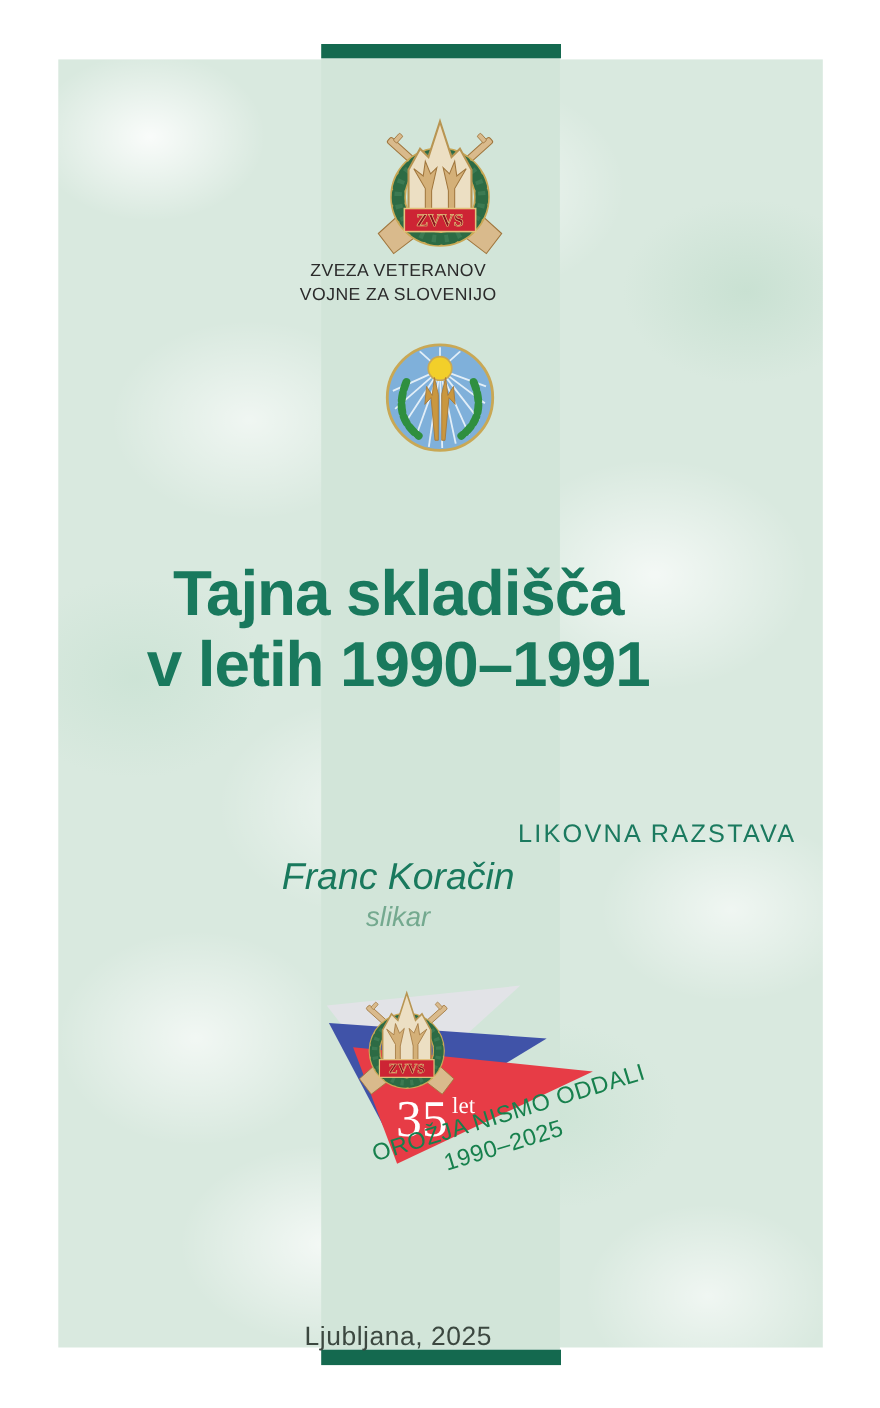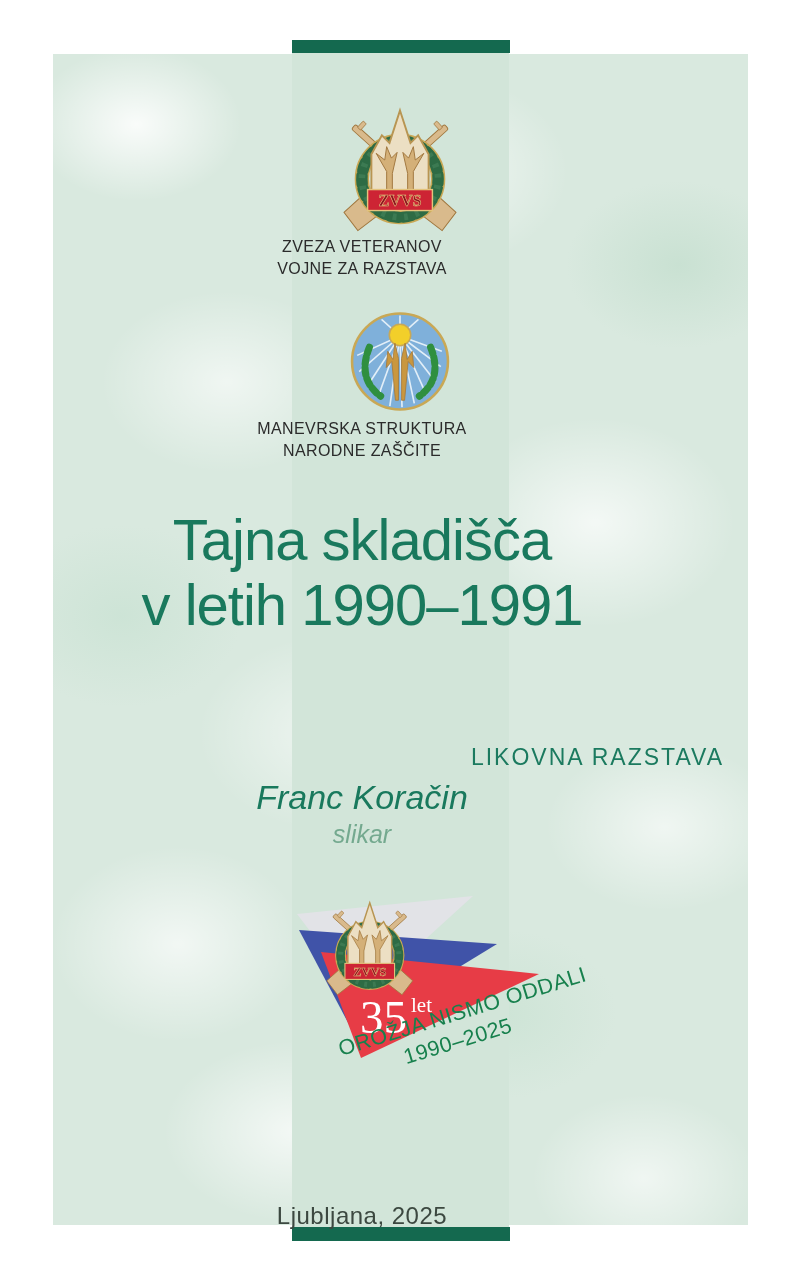--- a/index.html
+++ b/index.html
@@ -33,21 +33,21 @@
 
   .abs{position:absolute;}
   .center{left:0;width:724px;text-align:center;}
 
   .zvvs-logo{left:322px;top:99px;width:156px;height:143px;}
   .caption{font-size:16px;line-height:22px;letter-spacing:.4px;color:#2b2b2b;}
   .zvvs-caption{top:236px;}
   .msnz-logo{left:349px;top:310px;width:102px;height:103px;}
   .msnz-caption{top:418px;}
 
-  .title{top:507px;font-weight:400;font-size:58px;line-height:65px;letter-spacing:-1px;color:#19795d;}
+  .title{top:507px;font-weight:700;font-size:58px;line-height:65px;letter-spacing:-1px;color:#19795d;}
   .subtitle{top:744px;font-size:23px;letter-spacing:2px;color:#1b7a5f;text-align:right;}
   .author-name{top:778px;font-style:italic;font-size:34px;color:#19795d;}
   .author-role{top:820px;font-style:italic;font-size:25px;color:#74a98f;}
 
   .pennant{left:283px;top:886px;width:312px;height:205px;overflow:visible;}
 
   .footer{top:1190px;font-size:24px;letter-spacing:.5px;color:#3c4840;margin-top:12px;}
 </style>
 </head>
 <body>
@@ -80,21 +80,21 @@
   <div class="panel"></div>
   <div class="column"></div>
   <div class="bar bar-top"></div>
   <div class="bar bar-bottom"></div>
 
   <svg class="abs zvvs-logo" viewBox="0 0 150 150">
     <use href="#zvvs-badge" xlink:href="#zvvs-badge"></use>
   </svg>
   <div class="abs center caption zvvs-caption">
     <div>ZVEZA VETERANOV</div>
-    <div>VOJNE ZA RAZSTAVA</div>
+    <div>VOJNE ZA SLOVENIJO</div>
   </div>
 
   <svg class="abs msnz-logo" viewBox="0 0 100 100">
     <defs>
         <clipPath id="msnz-clip">
           <circle cx="50" cy="50" r="45"></circle>
         </clipPath>
       </defs>
     <circle cx="50" cy="50" r="47" fill="#7fb0da" stroke="#c9a855" stroke-width="2.5"></circle>
     <g clip-path="url(#msnz-clip)" stroke="#eef6fb" stroke-width="1.6" opacity="0.9">
@@ -116,24 +116,20 @@
     <circle cx="50" cy="24" r="10.5" fill="#f2cf2a" stroke="#c9a855" stroke-width="1.5"></circle>
     <g fill="none" stroke="#2f8f3f" stroke-width="7" stroke-dasharray="6.5 4" stroke-linecap="round">
       <path d="M20 36 C12 56 15 72 31 84"></path>
       <path d="M80 36 C88 56 85 72 69 84"></path>
     </g>
     <g fill="#c9973f" stroke="#a5793a" stroke-width="0.8">
       <path d="M45.5 88 L42 50 L36.5 56 L38 40 L43 48 L45 32 L48.5 47 L48.5 88 Z"></path>
       <path d="M54.5 88 L58 50 L63.5 56 L62 40 L57 48 L55 32 L51.5 47 L51.5 88 Z"></path>
     </g>
   </svg>
-  <div class="abs center caption msnz-caption">
-    <div>MANEVRSKA STRUKTURA</div>
-    <div>NARODNE ZAŠČITE</div>
-  </div>
 
   <div class="abs center title">
     <div>Tajna skladišča</div>
     <div>v letih 1990–1991</div>
   </div>
 
   <div class="abs center subtitle">LIKOVNA RAZSTAVA</div>
   <div class="abs center author-role">slikar</div>
   <div class="abs center author-name">Franc Koračin</div>
 

